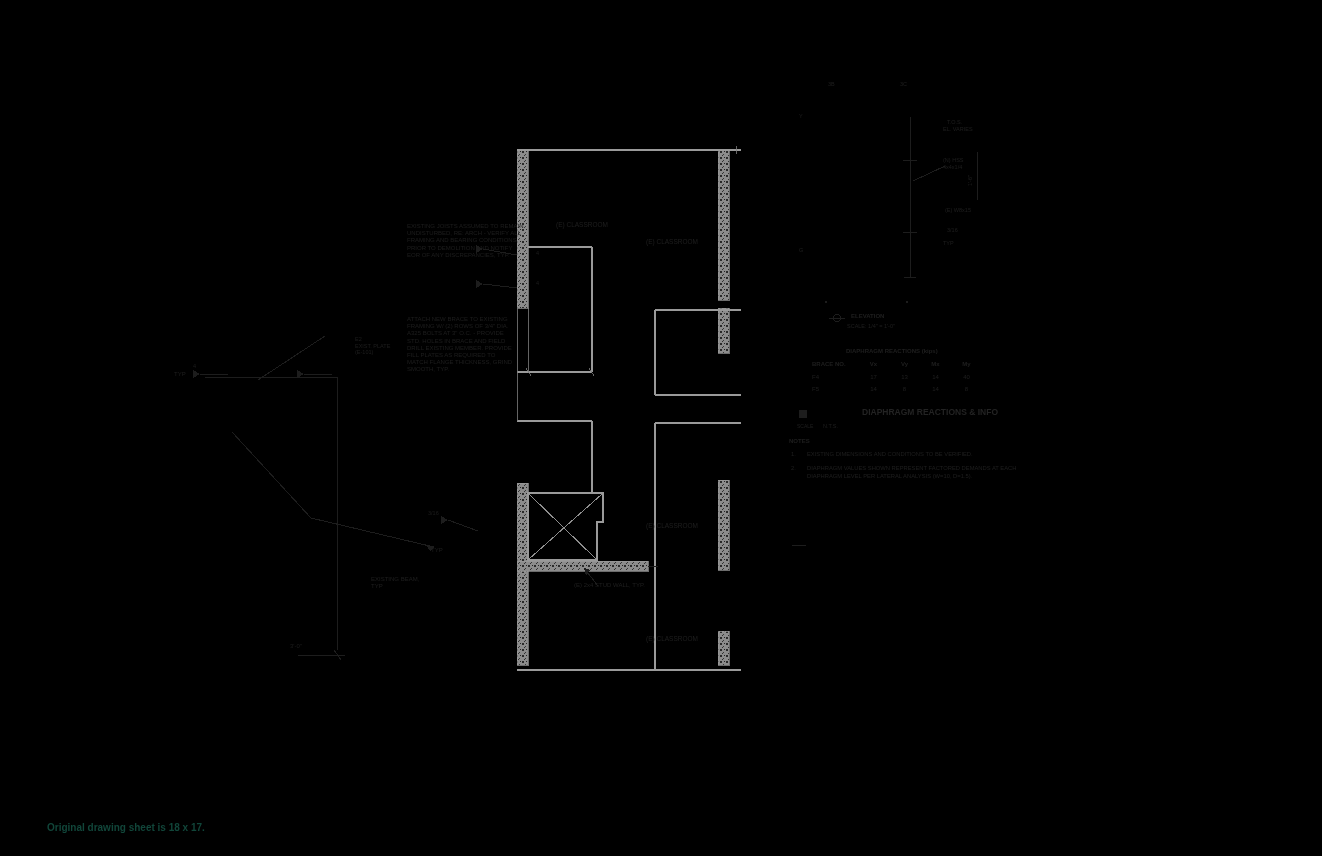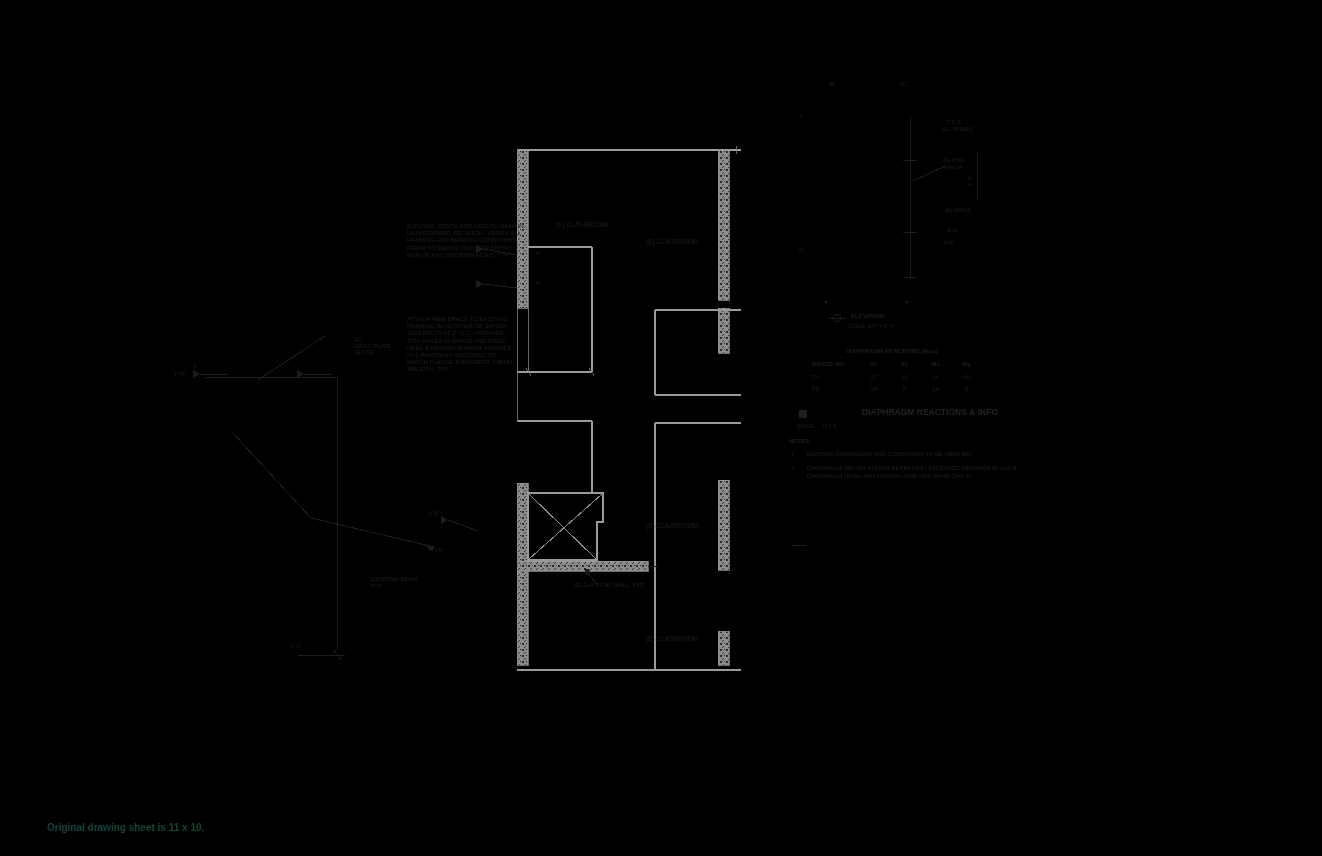--- a/index.html
+++ b/index.html
@@ -188,15 +188,15 @@
   <div class="lbl" style="left:829px;top:408px;font-size:8.5px;font-weight:bold;color:#232323;padding-left:33px;">DIAPHRAGM REACTIONS &amp; INFO</div>
   <div class="lbl" style="left:797px;top:424px;font-size:5px;">SCALE</div>
   <div class="lbl" style="left:823px;top:424px;font-size:5.5px;">N.T.S.</div>
   <div class="lbl" style="left:789px;top:438px;font-size:6px;font-weight:bold;">NOTES</div>
   <div class="lbl" style="left:791px;top:452px;font-size:5.8px;">1.</div>
   <div class="lbl" style="left:807px;top:452px;font-size:5.8px;">EXISTING DIMENSIONS AND CONDITIONS TO BE VERIFIED.</div>
   <div class="lbl" style="left:791px;top:466px;font-size:5.8px;">2.</div>
   <div class="lbl" style="left:807px;top:466px;font-size:5.8px;">DIAPHRAGM VALUES SHOWN REPRESENT FACTORED DEMANDS AT EACH</div>
   <div class="lbl" style="left:807px;top:474px;font-size:5.8px;">DIAPHRAGM LEVEL PER LATERAL ANALYSIS (W=10, D=1.5).</div>
 
-  <div class="caption" style="left:47px;top:822px;color:#11463a;">Original drawing sheet is 11 x 10.</div>
+  <div class="caption" style="left:47px;top:822px;color:#11463a;">Original drawing sheet is 18 x 17.</div>
 
 </div>
 
 </body></html>

